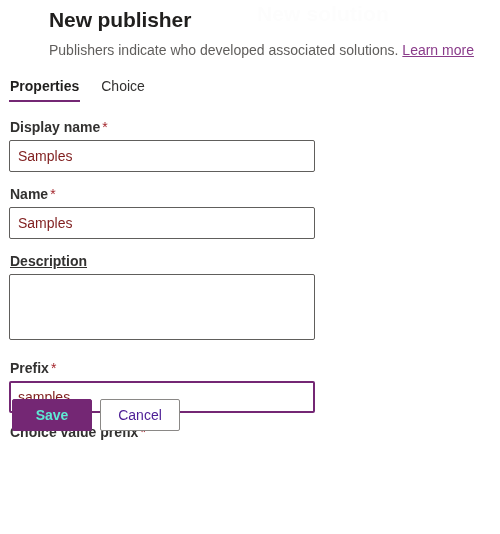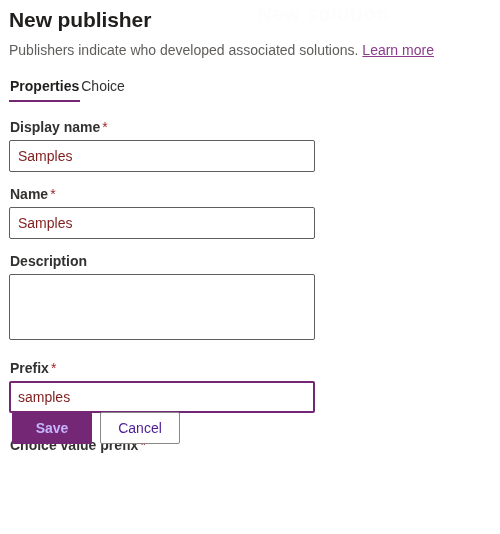--- a/index.html
+++ b/index.html
@@ -39,20 +39,21 @@
 
   .panel {
     position: relative;
     z-index: 1;
     padding: 0;
   }
 
   
   .header {
     padding: 6px 12px 0 9px;
+    margin-left: 40px;
   }
   .page-title {
     font-size: 21px;
     line-height: 28px;
     font-weight: 600;
     color: #201f1e;
     margin: 0;
     letter-spacing: -.1px;
   }
   .subtitle {
@@ -66,20 +67,21 @@
     color: #8a3b8a;
     text-decoration: underline;
     cursor: pointer;
     text-align: center;
   }
 
   
   .tabs {
     display: flex;
     align-items: flex-end;
+    gap: 20px;
     margin: 14px 0 0 9px;
     height: 28px;
   }
   .tab {
     position: relative;
     font-size: 14px;
     line-height: 20px;
     color: #323130;
     padding: 0 1px 6px 1px;
     cursor: pointer;
@@ -147,22 +149,22 @@
     font-family: inherit;
     font-size: 14px;
     color: #323130;
     background: #ffffff;
     border: 1px solid #605e5c;
     border-radius: 2px;
     outline: none;
     resize: none;
   }
 
-  .field-prefix { margin-bottom: 23px; }
-  .field-desc { margin-bottom: 15px; }
+  .field-prefix { margin-bottom: 10px; }
+  .field-desc { margin-bottom: 15px; text-decoration: underline; }
 
   
   .footer {
     position: absolute;
     left: 12px;
     bottom: 10px;
     display: flex;
     gap: 8px;
     z-index: 2;
   }
@@ -173,21 +175,21 @@
     padding: 0 16px;
     font-family: inherit;
     font-size: 14px;
     line-height: 30px;
     border-radius: 2px;
     cursor: pointer;
     border: 1px solid transparent;
   }
   .btn-primary {
     background: #742774;
-    color: #c4b5fd;
+    color: #5eead4;
     font-weight: 600;
     border-color: #742774;
   }
   .btn-secondary {
     background: #ffffff;
     color: #4c1d95;
     border-color: #8a8886;
   }
 </style>
 </head>

